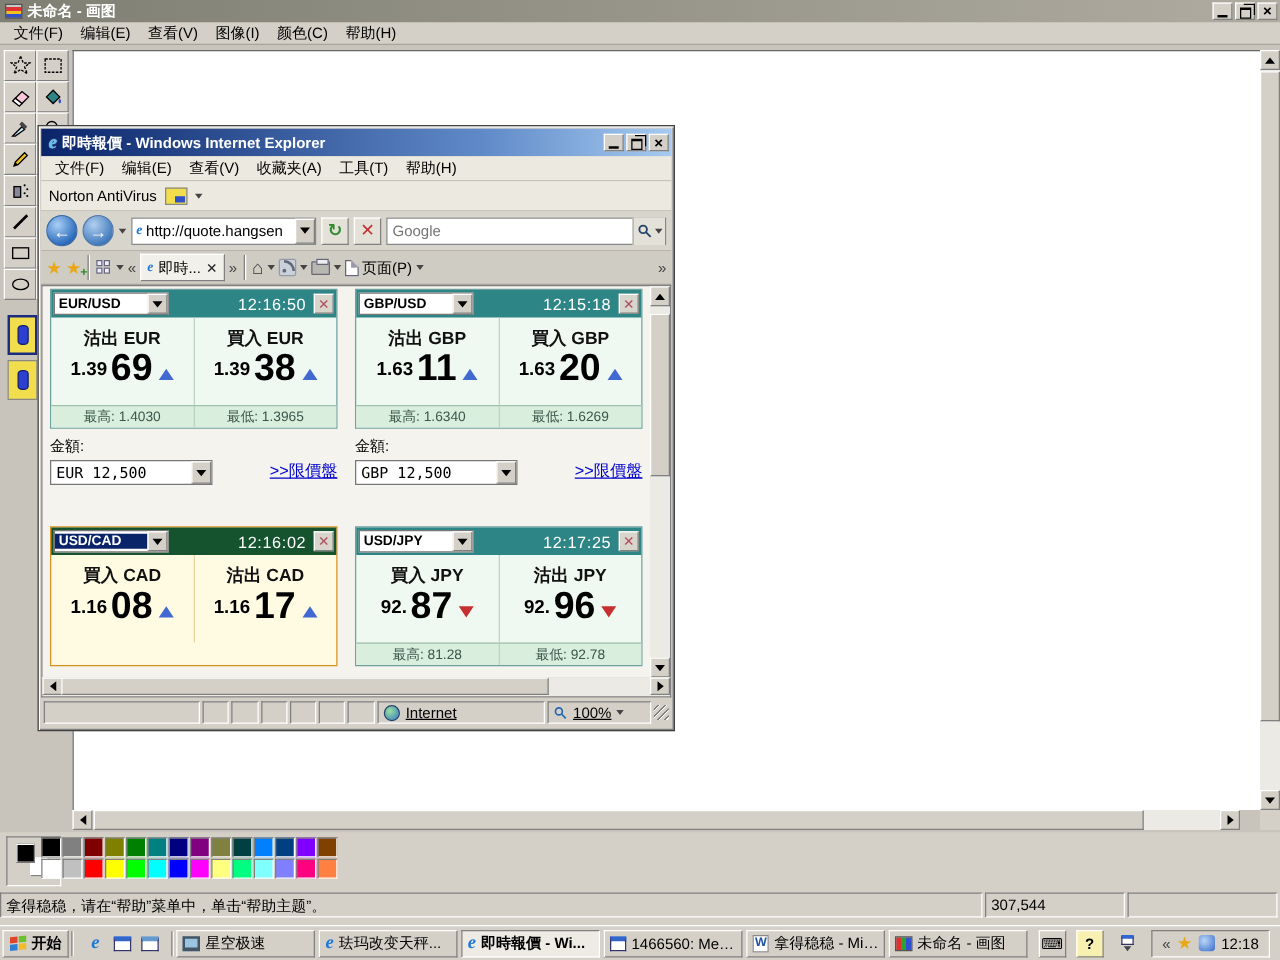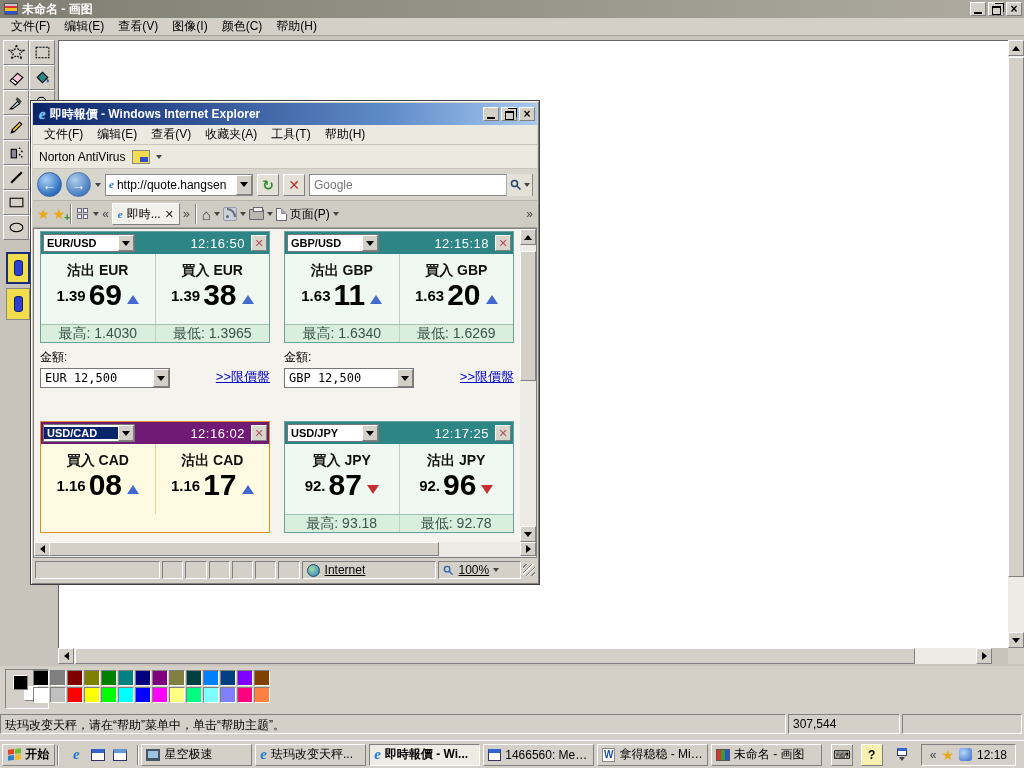--- a/index.html
+++ b/index.html
@@ -134,25 +134,25 @@
   .qbody { height:70px; display:flex; }
   .qcol { flex:1; text-align:center; }
   .qcol + .qcol { border-left:1px solid #BCD4C4; }
   .qlbl { margin-top:8px; font-weight:bold; font-size:14px; color:#111; }
   .qprice { margin-top:1px; display:flex; align-items:flex-end; justify-content:center; }
   .qpre { font-size:15px; font-weight:bold; margin-bottom:4px; }
   .qbig { font-size:30px; font-weight:bold; line-height:.9; margin-left:3px; }
   .tri { width:0; height:0; display:inline-block; margin:0 0 4px 5px; }
   .tri[data-dir="up"] { border-left:6px solid transparent; border-right:6px solid transparent; border-bottom:9px solid #4169D1; }
   .tri[data-dir="down"] { border-left:6px solid transparent; border-right:6px solid transparent; border-top:9px solid #C63030; }
-  .qftr { height:18px; display:flex; border-top:1px solid #9FC0AC; background:#D9EEDC; font-size:14px; color:#3A564A; }
+  .qftr { height:18px; display:flex; border-top:1px solid #9FC0AC; background:#D9EEDC; font-size:11px; color:#3A564A; }
   .qftr div { flex:1; display:flex; align-items:center; justify-content:center; }
   .qftr div + div { border-left:1px solid #BCD4C4; }
   .qpanel.orange { border-color:#D8901E; background:#FFFBE3; }
-  .qpanel.orange .hdr { background:#701a75; }
+  .qpanel.orange .hdr { background:#14532d; }
   .qpanel.orange .qcol + .qcol { border-left-color:#E6D49A; }
   .qpanel.orange .qftr { background:#F2ECCB; border-top-color:#D8C88A; color:#555; }
   .qpanel.orange .qftr div + div { border-left-color:#E6D49A; }
 
   .amount-blk { position:absolute; width:230px; }
   .amount-lbl { font-size:12px; color:#000; margin-bottom:2px; }
   .amount-row { display:flex; align-items:flex-start; justify-content:space-between; }
   .asel { width:130px; height:20px; background:#fff; border:1px solid #777; display:flex; align-items:center; }
   .asel .txt { flex:1; font-family:"DejaVu Sans Mono",monospace; font-size:12px; padding-left:4px; white-space:nowrap; }
   .limit-link { color:#0000CC; text-decoration:underline; font-size:13px; }
@@ -339,21 +339,21 @@
           <span class="sw bi" style="background: rgb(0, 255, 128);"></span>
           <span class="sw bi" style="background: rgb(128, 255, 255);"></span>
           <span class="sw bi" style="background: rgb(128, 128, 255);"></span>
           <span class="sw bi" style="background: rgb(255, 0, 128);"></span>
           <span class="sw bi" style="background: rgb(255, 128, 64);"></span>
         </div>
     </div>
   </div>
 
   <div class="paint-status">
-    <span class="ps-cell bi" style="width:786px;">珐玛改变天秤，请在“帮助”菜单中，单击“帮助主题”。</span>
+    <span class="ps-cell bi" style="width:786px;">拿得稳稳，请在“帮助”菜单中，单击“帮助主题”。</span>
     <span class="ps-cell bi" style="width:112px;">307,544</span>
     <span class="ps-cell bi" style="flex:1;"></span>
   </div>
 
   <div class="ie-win">
     <div class="ie-title">
       <span class="e-icon">e</span>
       <span>即時報價 - Windows Internet Explorer</span>
       <span class="cap-btns">
         <span class="cap-btn bo glyph-min"></span>
@@ -585,21 +585,21 @@
           <div class="qcol">
             <div class="qlbl">沽出 JPY</div>
             <div class="qprice">
                 <span class="qpre">92.</span>
                 <span class="qbig">96</span>
                 <span class="tri" data-dir="down"></span>
               </div>
           </div>
         </div>
         <div class="qftr">
-          <div>最高: 93.18</div>
+          <div>最高: 81.28</div>
           <div>最低: 92.78</div>
         </div>
       </div>
 
       <div class="ie-vscroll">
         <span class="sbtn bo" style="left:0; top:0;">
             <i class="arr u"></i>
           </span>
         <span class="thumb bo" style="left:0; top:22px; width:16px; height:130px;"></span>
         <span class="sbtn bo" style="left:0; bottom:0;">

